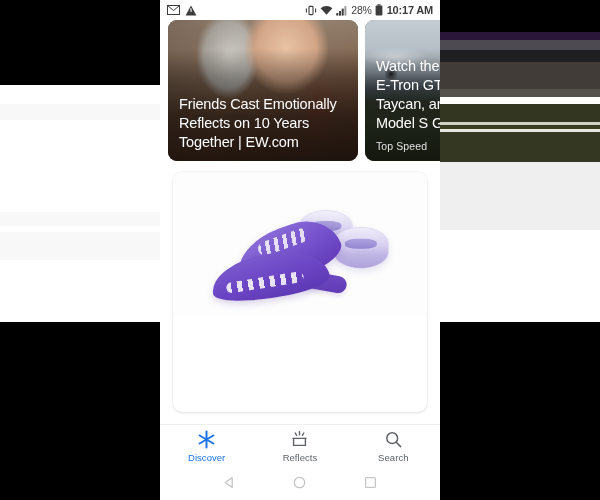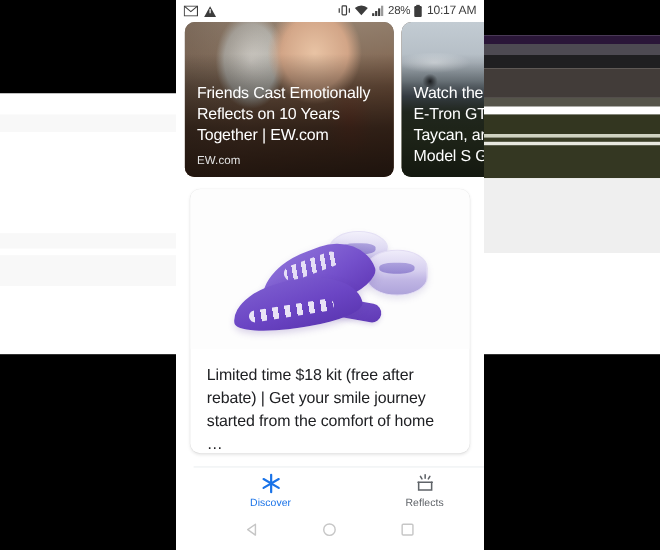--- a/index.html
+++ b/index.html
@@ -18,23 +18,23 @@
 
   
   #phone { position:absolute; left:160px; top:0; width:280px; height:500px;
     background:#ffffff; overflow:hidden; }
 
   
   #statusbar { position:absolute; left:0; top:0; width:280px; height:20px;
     background:#ffffff; display:flex; align-items:center;
     padding:0 7px; font-size:10.5px; color:#3c3c3c; }
   .sb-left { display:flex; align-items:center; gap:5px; }
-  .sb-right { margin-left:auto; display:flex; align-items:flex-start; gap:3px; }
+  .sb-right { margin-left:auto; display:flex; align-items:center; gap:3px; }
   .sb-pct { font-size:10.5px; color:#3c3c3c; letter-spacing:-0.2px; }
-  .sb-time { font-size:11px; color:#3c3c3c; letter-spacing:-0.2px; margin-left:1px; }
+  .sb-time { font-size:11px; color:#3c3c3c; letter-spacing:-0.2px; margin-left:1px;font-weight:bold; }
   .sb-ico { display:block; }
 
   
   #news-row { position:absolute; left:8px; top:20px; width:272px; height:141px;
     display:flex; gap:7px; }
   .news-card { position:relative; height:141px; border-radius:9px; overflow:hidden;
     background:#6e6257; flex:0 0 auto; }
   .news-card.first { width:190px; }
   .news-card.second { width:120px; }
   .nc-photo { position:absolute; inset:0; }
@@ -106,21 +106,21 @@
     border:1.4px solid #e2dcf3; box-shadow:0 3px 6px rgba(120,105,175,0.16); }
   .jar-lbl { position:absolute; left:50%; top:40%; transform:translate(-50%,-50%);
     width:60%; height:26%; border-radius:40%;
     background:linear-gradient(180deg,#8d7ed0,#6f5cc0); opacity:0.62; }
 
   #ad-text { padding:14px 15px 0 15px; }
   #ad-headline { font-size:14.5px; line-height:21px; color:#202124;
     letter-spacing:-0.12px; }
 
   
-  #app-nav { position:absolute; left:16px; bottom:32px; width:280px; height:44px;
+  #app-nav { position:absolute; left:0; bottom:32px; width:280px; height:44px;
     background:#ffffff; display:flex; align-items:center;
     border-top:0.5px solid #eceff1; }
   .nav-item { flex:1; display:flex; flex-direction:column; align-items:center;
     justify-content:center; gap:3px; }
   .nav-label { font-size:9.5px; color:#5f6368; letter-spacing:0.05px; }
   .nav-item.active .nav-label { color:#1a73e8; }
   .nav-ico { height:19px; display:flex; align-items:center; justify-content:center; }
 
   
   #sys-nav { position:absolute; left:0; bottom:0; width:280px; height:32px;
@@ -204,52 +204,49 @@
       </div>
     </div>
 
     <div id="news-row">
 
       <div class="news-card first">
         <div class="nc-photo photo-friends"></div>
         <div class="nc-scrim"></div>
         <div class="nc-body">
           <div class="nc-title">Friends Cast Emotionally Reflects on 10 Years Together | EW.com</div>
-          <div class="nc-source">EW.com</div>
         </div>
       </div>
 
       <div class="news-card second">
         <div class="nc-photo photo-car"></div>
         <div class="nc-scrim"></div>
         <div class="nc-body">
           <div class="nc-title">Watch the</div>
           <div class="nc-title">E-Tron GT,</div>
           <div class="nc-title">Taycan, and</div>
           <div class="nc-title">Model S Go</div>
+          <div class="nc-source">Top Speed</div>
         </div>
       </div>
 
     </div>
 
     <div id="ad-card">
       <div id="ad-photo">
         <div class="jar jar1">
           <div class="jar-lbl"></div>
         </div>
         <div class="jar jar2">
           <div class="jar-lbl"></div>
         </div>
         <div class="tray-handle"></div>
         <div class="tray-b"></div>
         <div class="tray-a"></div>
       </div>
-      <div id="ad-text">
-        <div id="ad-headline">Limited time $18 kit (free after rebate) | Get your smile journey started from the comfort of home …</div>
-      </div>
 
     </div>
 
     <div id="app-nav">
 
       <div class="nav-item active">
         <span class="nav-ico">
           <svg width="19" height="19" viewBox="0 0 19 19">
             <g stroke="#1a73e8" stroke-width="2" stroke-linecap="round">
               <path d="M9.5 1.6 L9.5 17.4"></path>
@@ -269,20 +266,31 @@
               <path d="M3.0 8.4 L16.0 8.4"></path>
               <path d="M9.5 1.6 L9.5 4.7"></path>
               <path d="M5.2 3.0 L6.6 5.4"></path>
               <path d="M13.8 3.0 L12.4 5.4"></path>
             </g>
           </svg>
         </span>
         <span class="nav-label">Reflects</span>
       </div>
 
+      <div class="nav-item">
+        <span class="nav-ico">
+          <svg width="19" height="19" viewBox="0 0 19 19">
+            <g stroke="#5f6368" stroke-width="1.5" fill="none" stroke-linecap="round">
+              <circle cx="8.2" cy="8.2" r="5.4"></circle>
+              <path d="M12.3 12.3 L16.6 16.6"></path>
+            </g>
+          </svg>
+        </span>
+        <span class="nav-label">Search</span>
+      </div>
 
 
 
     </div>
 
     <div id="sys-nav">
       <span>
         <svg width="15" height="15" viewBox="0 0 15 15">
           <path d="M10.2 2.6 L3.2 7.5 L10.2 12.4 Z" fill="none" stroke="#c6c6c6" stroke-width="1.3" stroke-linejoin="round"></path>
         </svg>

